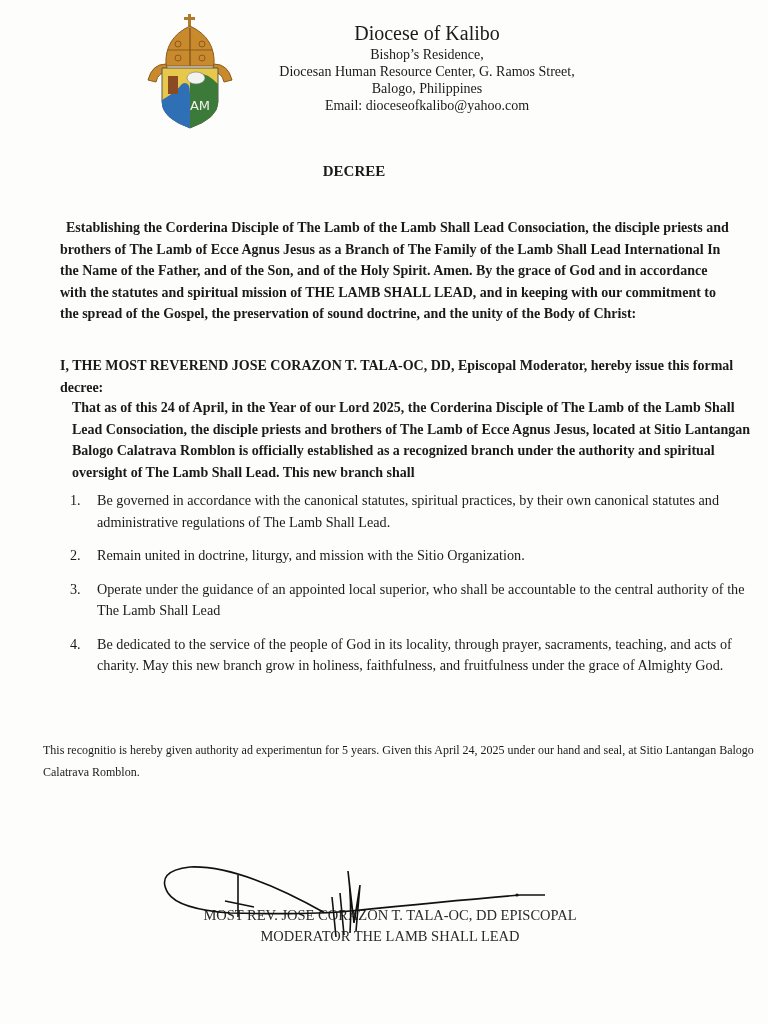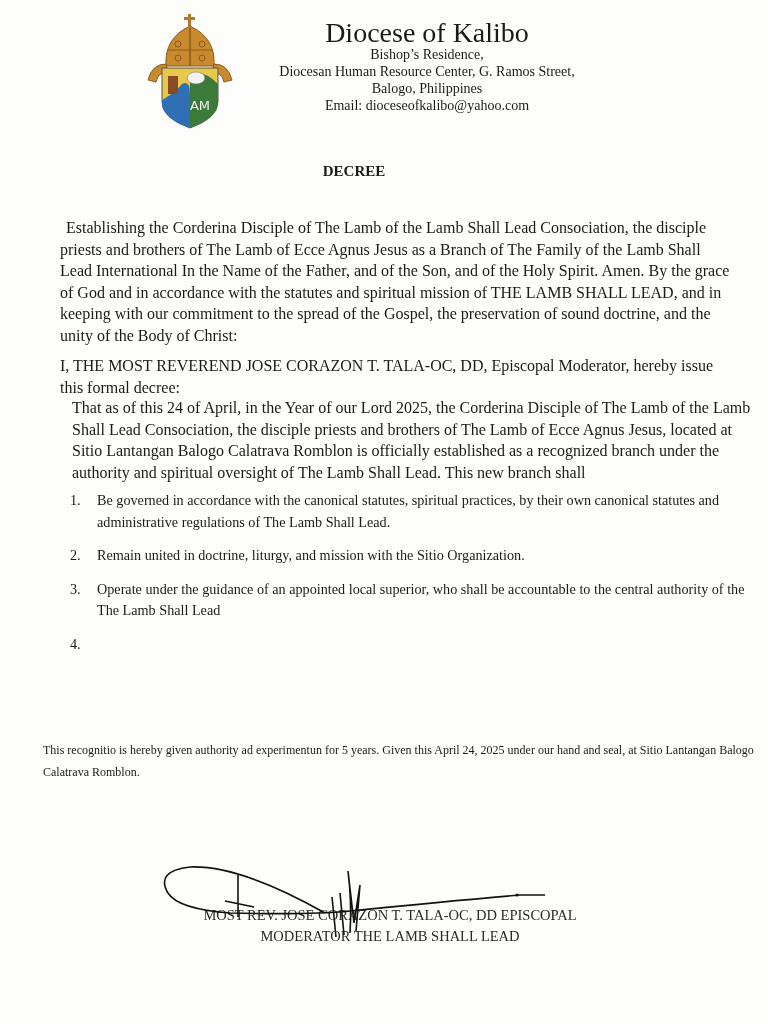--- a/index.html
+++ b/index.html
@@ -8,26 +8,26 @@
     background: #fdfdfc;
     font-family: "Liberation Serif", "DejaVu Serif", serif;
     color: #1a1a1a;
     position: relative;
   }
   .logo { position: absolute; left: 146px; top: 14px; width: 88px; height: 116px; }
   .letterhead {
     position: absolute; left: 240px; top: 20px; width: 374px;
     text-align: center; line-height: 17px; font-size: 14px;
   }
-  .letterhead .org { font-size: 28px; line-height: 26px; margin-bottom: 0; }
+  .letterhead .org { font-size: 20px; line-height: 26px; margin-bottom: 0; }
   .decree-title {
     position: absolute; left: 0; width: 708px; top: 163px;
     text-align: center; font-weight: bold; font-size: 15px;
   }
-  .para { position: absolute; font-size: 16px; line-height: 21.5px; }
+  .para { position: absolute; font-size: 14px; line-height: 21.5px; font-weight: bold; }
   .p1 { left: 60px; top: 217px; width: 670px; text-indent: 6px; }
   .p2 { left: 60px; top: 355px; width: 680px; }
   .p3 { left: 72px; top: 397px; width: 680px; }
   ol.items {
     position: absolute; left: 70px; top: 490px; width: 680px;
     margin: 0; padding: 0; list-style: none;
     font-size: 14.2px; line-height: 21.5px;
   }
   ol.items li { position: relative; padding-left: 27px; margin-bottom: 12px; }
   ol.items li .num { position: absolute; left: 0; top: 0; }
@@ -87,20 +87,21 @@
   <li>
     <span class="num">2.</span>
     <span>Remain united in doctrine, liturgy, and mission with the Sitio Organization.</span>
   </li>
   <li>
     <span class="num">3.</span>
     <span>Operate under the guidance of an appointed local superior, who shall be accountable to the central authority of the The Lamb Shall Lead</span>
   </li>
   <li>
     <span class="num">4.</span>
+    <span>Be dedicated to the service of the people of God in its locality, through prayer, sacraments, teaching, and acts of charity. May this new branch grow in holiness, faithfulness, and fruitfulness under the grace of Almighty God.</span>
   </li>
 </ol>
 
 <div class="closing">This recognitio is hereby given authority ad experimentun for 5 years. Given this April 24, 2025 under our hand and seal, at Sitio Lantangan Balogo Calatrava Romblon.</div>
 
 <div class="sig-block">
   <div>MOST REV. JOSE CORAZON T. TALA-OC, DD EPISCOPAL</div>
   <div>MODERATOR THE LAMB SHALL LEAD</div>
 </div>
 

